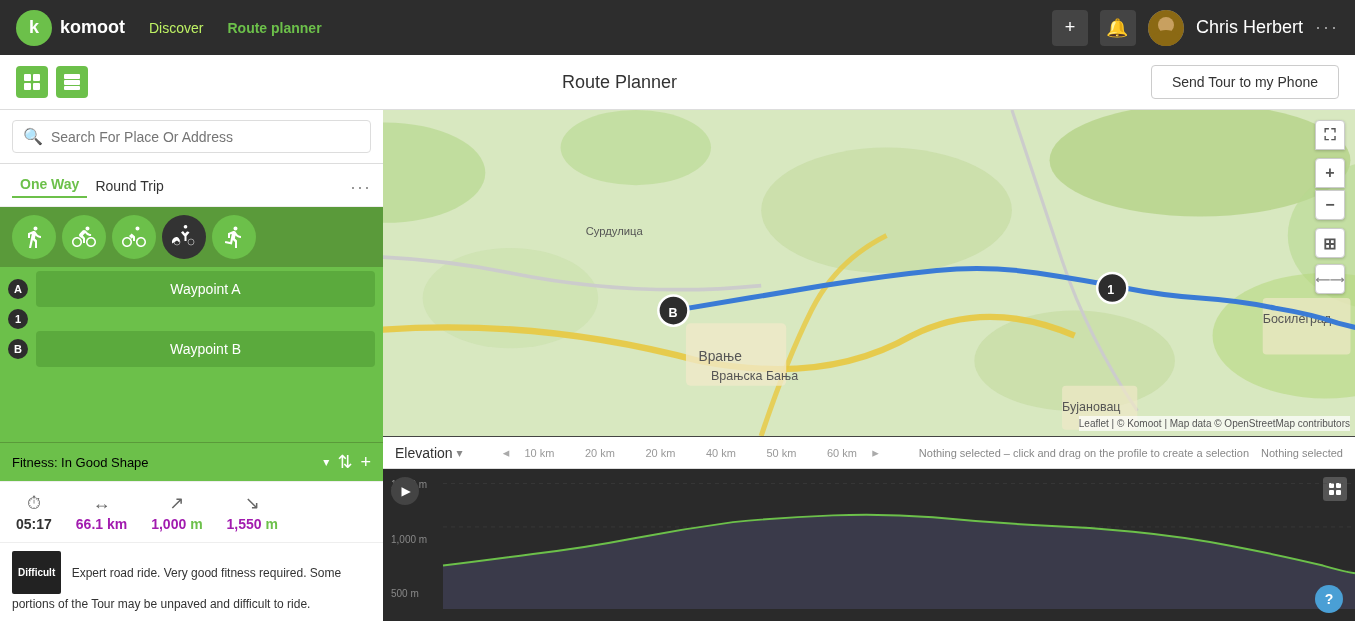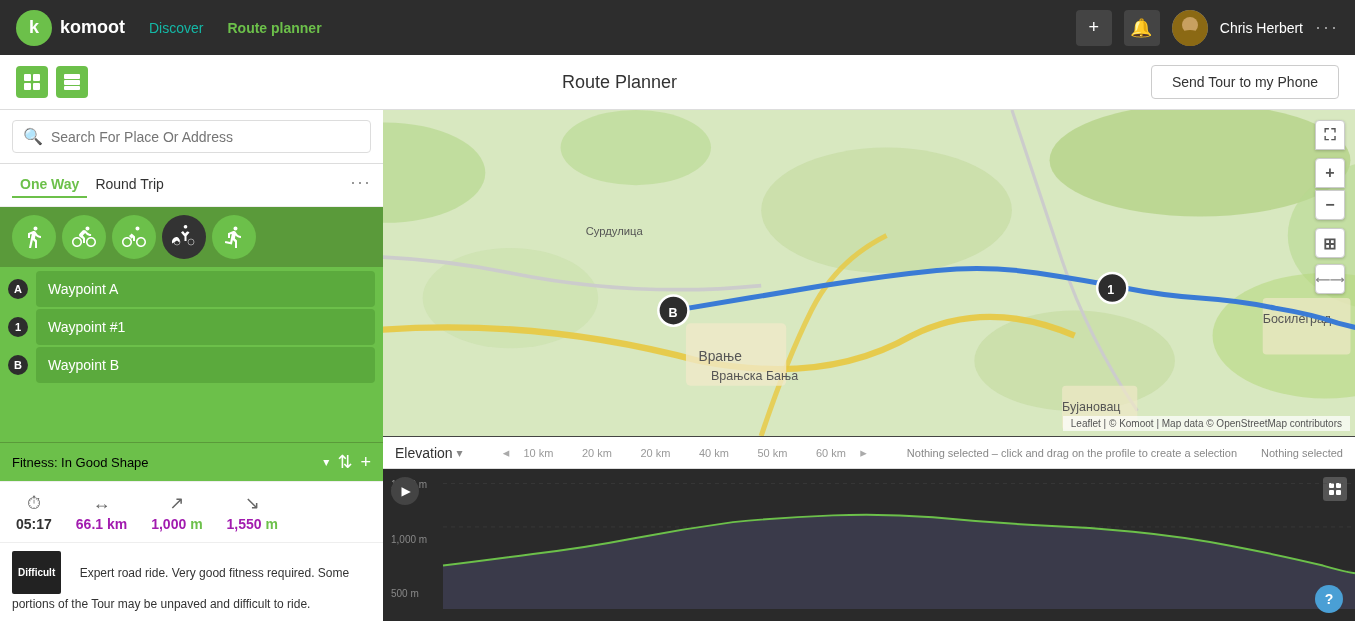--- a/index.html
+++ b/index.html
@@ -6,29 +6,29 @@
     body { font-family: -apple-system, BlinkMacSystemFont, 'Segoe UI', sans-serif; background: #2d2d2d; width: 1355px; height: 621px; overflow: hidden; }
 
     
     .top-nav {
       display: flex; align-items: center; background: #2d2d2d; height: 55px; padding: 0 16px; gap: 24px;
     }
     .logo-area { display: flex; align-items: center; gap: 8px; }
     .logo-circle { width: 36px; height: 36px; background: #6cc04a; border-radius: 50%; display: flex; align-items: center; justify-content: center; }
     .logo-k { color: white; font-weight: 900; font-size: 18px; }
     .logo-text { color: white; font-weight: 700; font-size: 18px; }
-    .nav-link { color: #14b8a6; font-size: 14px; cursor: pointer; text-decoration: none; }
+    .nav-link { color: #bef264; font-size: 14px; cursor: pointer; text-decoration: none; }
     .nav-link.active { color: #6cc04a; font-weight: 600; }
     .nav-spacer { flex: 1; }
     .top-nav-right { display: flex; align-items: center; gap: 12px; }
     .nav-icon-btn { width: 36px; height: 36px; background: #444; border-radius: 4px; display: flex; align-items: center; justify-content: center; cursor: pointer; border: none; color: white; font-size: 18px; }
     .nav-bell { background: #444; }
     .avatar { width: 36px; height: 36px; border-radius: 50%; background: #888; overflow: hidden; display: flex; align-items: center; justify-content: center; }
     .avatar-img { width: 100%; height: 100%; background: #8b6914; border-radius: 50%; }
-    .user-name { color: white; font-size: 14px; font-weight: 500; }
+    .user-name { color: white; font-size: 18px; font-weight: 500; }
     .three-dots { color: #aaa; font-size: 18px; cursor: pointer; letter-spacing: 2px; }
 
     
     .white-bar {
       background: white; height: 55px; display: flex; align-items: center; padding: 0 16px; gap: 8px; border-bottom: 1px solid #ddd; position: relative;
     }
     .icon-btn-green { width: 32px; height: 32px; background: #6cc04a; border-radius: 4px; display: flex; align-items: center; justify-content: center; cursor: pointer; border: none; }
     .icon-btn-green svg { width: 18px; height: 18px; fill: white; }
     .white-bar-center { flex: 1; text-align: center; font-size: 18px; font-weight: 500; color: #333; }
     .send-tour-btn { border: 1px solid #ccc; background: white; padding: 8px 20px; border-radius: 4px; font-size: 14px; color: #333; cursor: pointer; white-space: nowrap; }
@@ -40,57 +40,57 @@
     
     .left-panel { width: 383px; min-width: 383px; background: #f5f5f5; display: flex; flex-direction: column; overflow: hidden; }
 
     
     .search-bar { background: white; padding: 10px 12px; border-bottom: 1px solid #ddd; }
     .search-input-wrap { display: flex; align-items: center; border: 1px solid #ddd; border-radius: 4px; background: white; padding: 6px 10px; gap: 8px; }
     .search-input { border: none; outline: none; flex: 1; font-size: 14px; color: #999; background: transparent; }
     .search-icon-svg { color: #999; font-size: 16px; }
 
     
-    .trip-type-bar { display: flex; align-items: flex-start; padding: 8px 12px; background: white; border-bottom: 1px solid #eee; gap: 0; }
+    .trip-type-bar { display: flex; align-items: flex-end; padding: 8px 12px; background: white; border-bottom: 1px solid #eee; gap: 0; }
     .trip-btn { background: none; border: none; font-size: 14px; color: #333; cursor: pointer; padding: 4px 8px; font-weight: 400; }
     .trip-btn.active { color: #6cc04a; font-weight: 600; border-bottom: 2px solid #6cc04a; }
     .trip-spacer { flex: 1; }
     .trip-dots { color: #888; cursor: pointer; font-size: 18px; letter-spacing: 1px; }
 
     
     .activity-bar { display: flex; align-items: center; padding: 8px 12px; background: #5a9a3a; gap: 6px; }
     .act-icon { width: 44px; height: 44px; border-radius: 50%; display: flex; align-items: center; justify-content: center; cursor: pointer; overflow: hidden; }
     .act-icon.green { background: #6cc04a; }
     .act-icon.dark { background: #333; }
     .act-icon svg { width: 24px; height: 24px; fill: white; }
 
     
     .waypoints { background: #6cc04a; flex: 1; display: flex; flex-direction: column; gap: 2px; padding: 4px 0; }
     .waypoint-item { display: flex; align-items: center; padding: 0 8px; gap: 8px; }
     .wp-letter { width: 20px; height: 20px; border-radius: 50%; background: #2d2d2d; color: white; font-size: 11px; font-weight: 700; display: flex; align-items: center; justify-content: center; flex-shrink: 0; }
-    .wp-input { flex: 1; background: #5baa3d; border: none; outline: none; padding: 10px 12px; color: white; font-size: 14px; font-weight: 500; border-radius: 4px; cursor: pointer; }
+    .wp-input { flex: 1; background: #5baa3d; border: none; outline: none; padding: 10px 12px; color: white; font-size: 14px; font-weight: 500; border-radius: 4px; cursor: pointer; text-align: center; }
     .wp-input::placeholder { color: rgba(255,255,255,0.8); }
 
     
     .fitness-bar { background: #6cc04a; padding: 8px 12px; display: flex; align-items: center; gap: 8px; border-top: 1px solid #5a9a3a; }
     .fitness-text { color: #000000; font-size: 13px; font-weight: 500; flex: 1; }
     .fitness-chevron { color: white; font-size: 12px; }
     .fitness-icons { display: flex; gap: 8px; }
     .fitness-icon-btn { background: none; border: none; color: white; cursor: pointer; font-size: 18px; }
 
     
     .stats-bar { background: white; padding: 10px 16px; display: flex; align-items: center; gap: 24px; border-top: 1px solid #eee; }
     .stat-item { display: flex; flex-direction: column; align-items: center; gap: 2px; }
     .stat-icon { font-size: 18px; color: #666; }
     .stat-val { font-size: 14px; font-weight: 600; color: #333; }
     .stat-val span { color: #a21caf; }
 
     
     .difficulty-bar { background: white; padding: 8px 12px; border-top: 1px solid #eee; }
-    .diff-badge { display: inline-block; background: #222; color: white; font-size: 10px; font-weight: 700; padding: 16px 6px; border-radius: 2px; margin-right: 14px; vertical-align: middle; }
+    .diff-badge { display: inline-block; background: #222; color: white; font-size: 10px; font-weight: 700; padding: 16px 6px; border-radius: 2px; margin-right: 6px; vertical-align: middle; }
     .diff-text { font-size: 12px; color: #333; line-height: 1.5; }
 
     
     .map-area { flex: 1; display: flex; flex-direction: column; position: relative; }
     .map-container { flex: 1; background: #e8e0d0; position: relative; overflow: hidden; }
 
     
     .map-controls { position: absolute; top: 10px; right: 10px; display: flex; flex-direction: column; gap: 2px; z-index: 10; }
     .map-ctrl-btn { width: 30px; height: 30px; background: white; border: 1px solid #ccc; display: flex; align-items: center; justify-content: center; cursor: pointer; font-size: 16px; color: #555; font-weight: bold; box-shadow: 0 1px 3px rgba(0,0,0,0.2); }
     .map-ctrl-btn:first-child { border-radius: 4px 4px 0 0; }
@@ -109,21 +109,21 @@
     
     .elev-svg { position: absolute; left: 0; top: 0; width: 100%; height: 100%; }
 
     
     .help-btn { position: absolute; right: 12px; bottom: 8px; width: 28px; height: 28px; background: #4a9fd5; border-radius: 50%; display: flex; align-items: center; justify-content: center; cursor: pointer; color: white; font-weight: 700; font-size: 14px; z-index: 20; }
 
     
     .map-route-svg { position: absolute; left: 0; top: 0; width: 100%; height: 100%; pointer-events: none; }
 
     
-    .map-attribution { position: absolute; bottom: 5px; right: 5px; font-size: 10px; color: #555; background: rgba(255,255,255,0.7); padding: 2px 8px; }
+    .map-attribution { position: absolute; bottom: 5px; right: 5px; font-size: 10px; color: #555; background: rgba(255,255,255,0.7); padding: 2px 0; }
   </style>
 </head>
 <body>
 
 <div class="top-nav">
   <div class="logo-area">
     <div class="logo-circle">
       <span class="logo-k">k</span>
     </div>
     <span class="logo-text">komoot</span>
@@ -221,21 +221,20 @@
       </div>
     </div>
 
     <div class="waypoints">
       <div class="waypoint-item">
         <div class="wp-letter">A</div>
         <input class="wp-input" type="text" value="Waypoint A" style="">
       </div>
       <div class="waypoint-item">
         <div class="wp-letter">1</div>
-        <input class="wp-input" type="text" value="Waypoint #1" style="">
       </div>
       <div class="waypoint-item">
         <div class="wp-letter">B</div>
         <input class="wp-input" type="text" value="Waypoint B" style="">
       </div>
     </div>
 
     <div class="fitness-bar">
       <span class="fitness-text">Fitness: In Good Shape</span>
       <span class="fitness-chevron">▾</span>
@@ -345,21 +344,21 @@
             <span>10 km</span>
             <span>20 km</span>
             <span>20 km</span>
             <span>40 km</span>
             <span>50 km</span>
             <span>60 km</span>
           </div>
           <button style="background:none;border:none;color:#aaa;cursor:pointer;font-size:13px;">▸</button>
         </div>
         <span style="font-size:11px; color:#888; white-space:nowrap;">Nothing selected – click and drag on the profile to create a selection</span>
-        <span style="font-size:11px; color:#888; white-space:nowrap; margin-left:24px;">Nothing selected</span>
+        <span style="font-size:11px; color:#888; white-space:nowrap; margin-left:12px;">Nothing selected</span>
       </div>
 
       <div class="elev-chart">
 
         <div class="elev-play-btn">
           <span class="elev-play-icon">▶</span>
         </div>
 
         <div class="elev-corner-icon">
           <svg viewBox="0 0 14 14">

